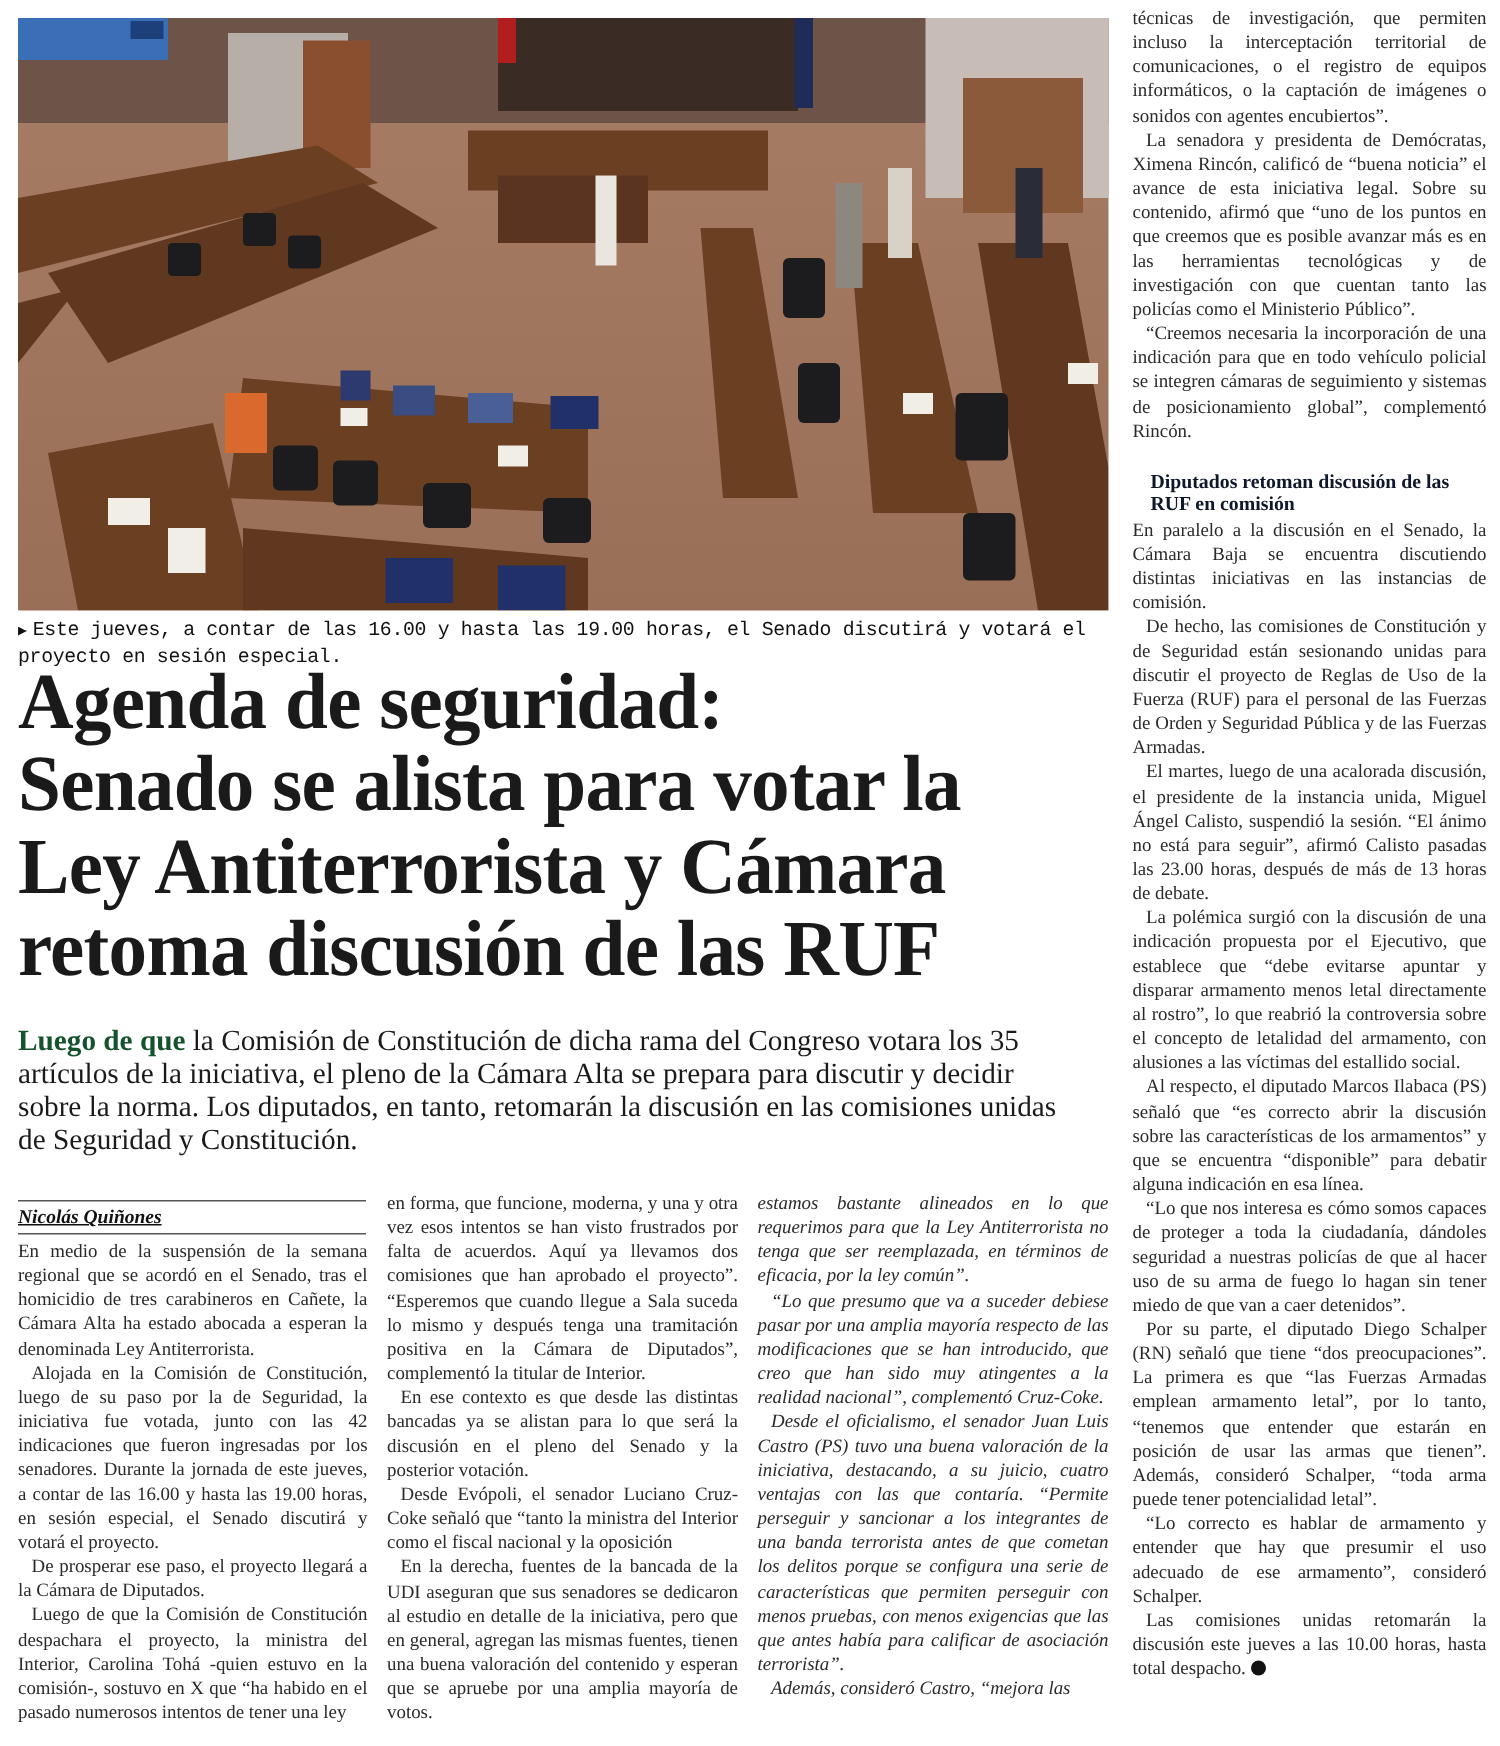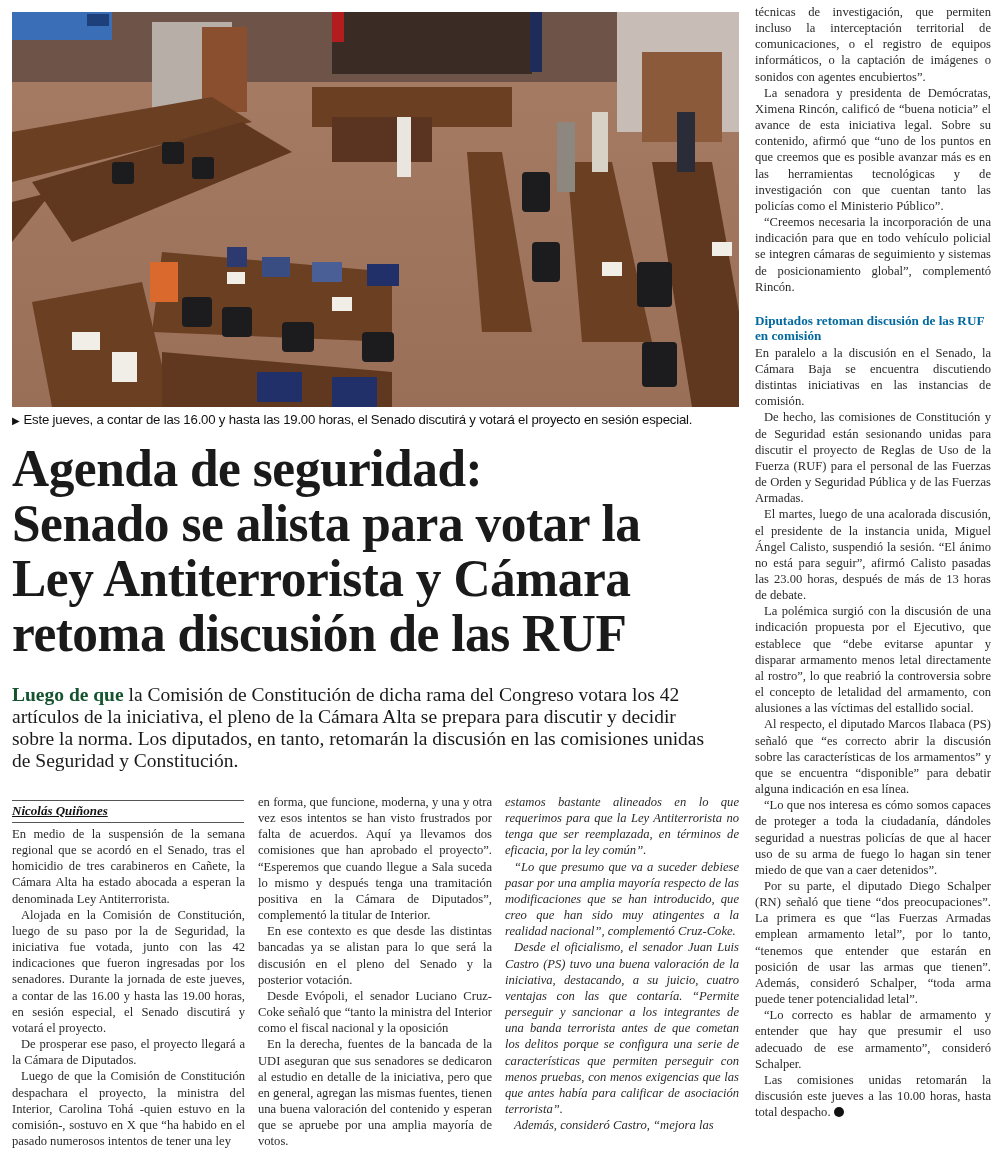--- a/index.html
+++ b/index.html
@@ -9,21 +9,21 @@
     color: #231f20;
   }
   .photo {
     position: absolute; left: 12px; top: 12px; width: 727px; height: 395px;
     overflow: hidden;
     background: #b08a72;
   }
   .photo svg { display: block; width: 100%; height: 100%; }
   .caption {
     position: absolute; left: 12px; top: 412px; width: 730px;
-    font-family: Liberation Sans, sans-serif; font-size: 13.2px; line-height: 16px;
+    font-family: Liberation Mono, monospace; font-size: 13.2px; line-height: 16px;
     color: #111;
     letter-spacing: -0.2px;
   }
   .caption .tri { display: inline-block; font-size: 10px; margin-right: 4px; }
   .headline {
     position: absolute; left: 12px; top: 441px; width: 720px;
     font-family: "Liberation Serif", serif; font-weight: bold;
     font-size: 53px; line-height: 55px; letter-spacing: -0.5px;
     color: #1a1a1a; margin: 0;
     transform: scaleX(0.97); transform-origin: left top;
@@ -49,21 +49,21 @@
     color: #2a2a2a; text-align: justify; hyphens: manual;
   }
   .col p { margin: 0; text-indent: 9px; }
   .col p.noindent { text-indent: 0; }
   .col1 { left: 12px; top: 826px; width: 233px; }
   .col2 { left: 258px; top: 794px; width: 234px; font-family: Liberation Serif, serif; }
   .col3 { left: 505px; top: 794px; width: 234px; font-style: italic; }
   .col4 { left: 755px; top: 4px; width: 236px; }
   .subhead {
     font-family: "Liberation Serif", serif; font-weight: bold; font-size: 13.2px;
-    line-height: 15.5px; color: #0369a1; margin: 18px 0 1px 0; text-indent: 0; text-align: left;
+    line-height: 15.5px; color: #0f172a; margin: 18px 0 1px 12px; text-indent: 0; text-align: left;
   }
   .endmark {
     display: inline-block; width: 10px; height: 10px; border-radius: 50%;
     background: #111; vertical-align: -1px; margin-left: 3px;
   }
 </style>
 </head>
 <body>
 
 <div class="photo">
@@ -146,21 +146,21 @@
 </div>
 
 <h1 class="headline">
   <span>Agenda de seguridad:</span><br>
   <span>Senado se alista para votar la</span><br>
   <span>Ley Antiterrorista y Cámara</span><br>
   <span>retoma discusión de las RUF</span>
 </h1>
 
 <p class="deck">
-  <span class="lead">Luego de que</span><span> la Comisión de Constitución de dicha rama del Congreso votara los 42 artículos de la iniciativa, el pleno de la Cámara Alta se prepara para discutir y decidir sobre la norma. Los diputados, en tanto, retomarán la discusión en las comisiones unidas de Seguridad y Constitución.</span>
+  <span class="lead">Luego de que</span><span> la Comisión de Constitución de dicha rama del Congreso votara los 35 artículos de la iniciativa, el pleno de la Cámara Alta se prepara para discutir y decidir sobre la norma. Los diputados, en tanto, retomarán la discusión en las comisiones unidas de Seguridad y Constitución.</span>
 </p>
 
 <div class="byline-wrap">
   <div class="byline">Nicolás Quiñones</div>
 </div>
 
 <div class="col col1">
   <p class="noindent">En medio de la suspensión de la semana regional que se acordó en el Senado, tras el homicidio de tres carabineros en Cañete, la Cámara Alta ha estado abocada a esperan la denominada Ley Antiterrorista.</p>
   <p>Alojada en la Comisión de Constitución, luego de su paso por la de Seguridad, la iniciativa fue votada, junto con las 42 indicaciones que fueron ingresadas por los senadores. Durante la jornada de este jueves, a contar de las 16.00 y hasta las 19.00 horas, en sesión especial, el Senado discutirá y votará el proyecto.</p>
   <p>De prosperar ese paso, el proyecto llegará a la Cámara de Diputados.</p>

